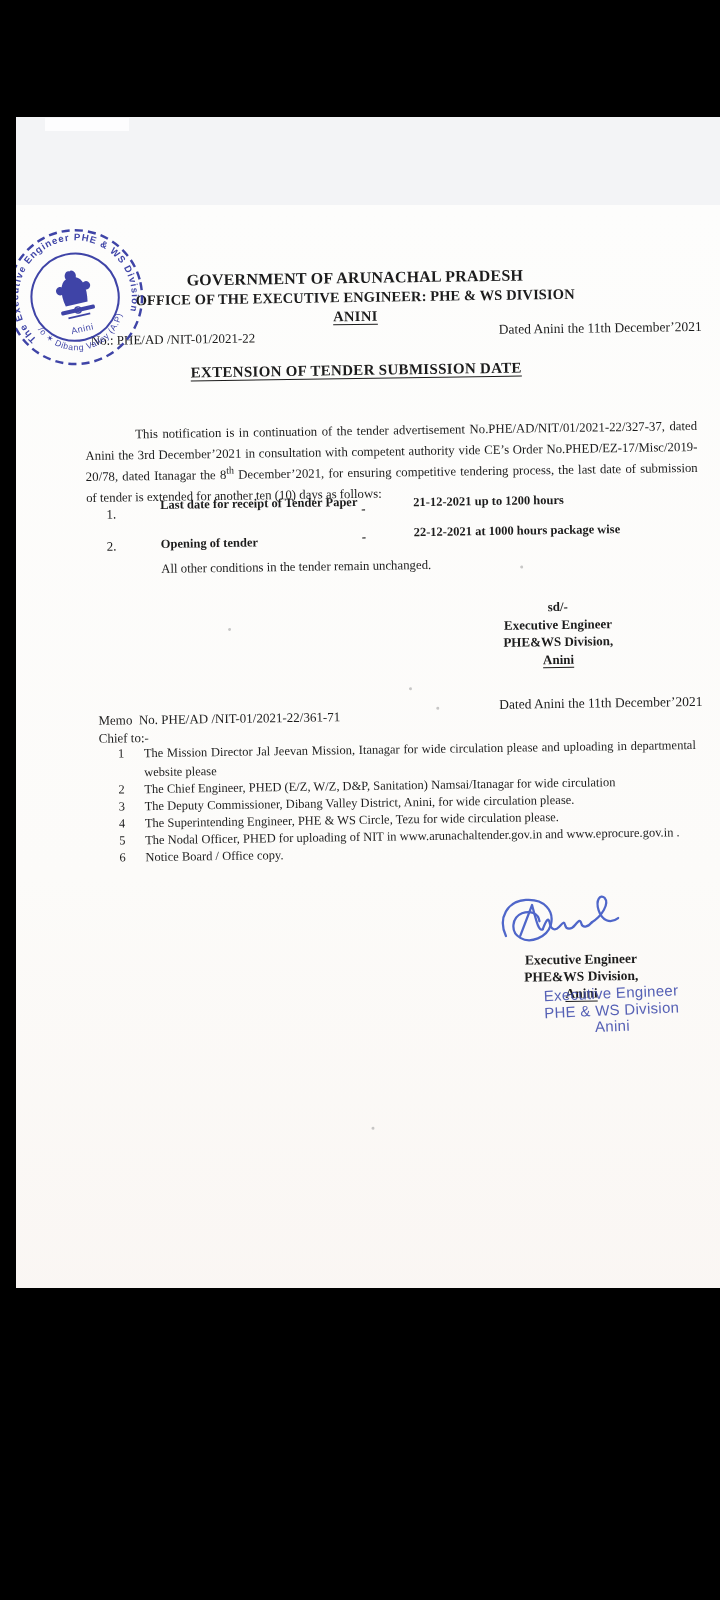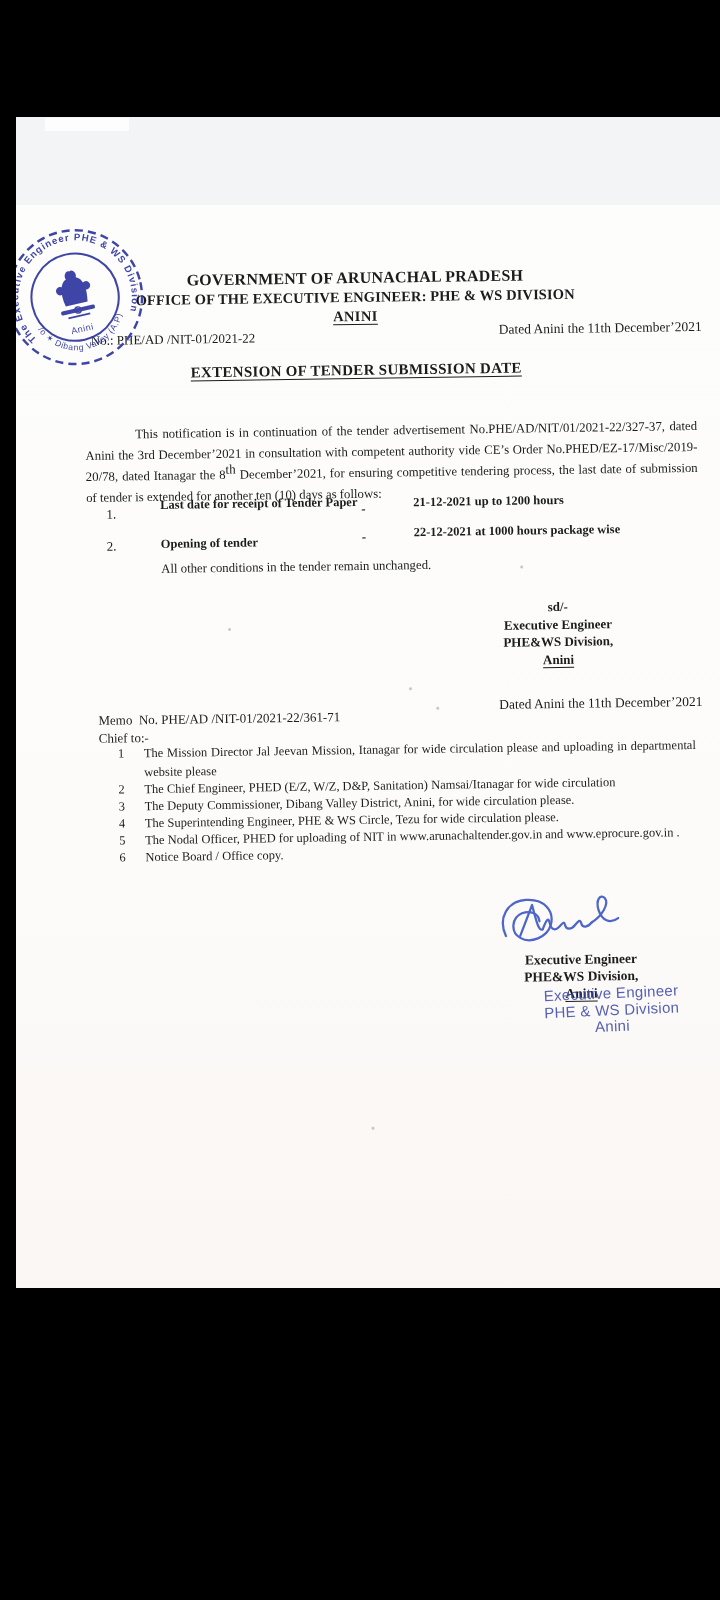--- a/index.html
+++ b/index.html
@@ -18,21 +18,21 @@
   .center-line{position:absolute;left:0;width:688px;text-align:center;}
   .u{text-decoration:underline;text-underline-offset:3px;}
   .hdr1{top:64px;font-size:16px;font-weight:bold;letter-spacing:.2px;}
   .hdr2{top:84px;font-size:14.5px;font-weight:bold;letter-spacing:.1px;}
   .hdr3{top:103px;font-size:14.5px;font-weight:bold;letter-spacing:.4px;}
   .refno{left:79px;top:124px;font-size:13px;}
   .refdate{left:487px;top:119px;font-size:13.5px;}
   .title{top:157px;font-size:15px;font-weight:bold;letter-spacing:.3px;}
   .para{left:72px;top:203px;width:612px;font-size:12.8px;line-height:21px;
         text-align:justify;text-indent:50px;}
-  .para sup{font-size:13px;vertical-align:super;line-height:0;}
+  .para sup{font-size:10px;vertical-align:super;line-height:0;}
   .srow .num{position:absolute;font-size:13px;}
   .srow .lab{position:absolute;font-size:12.5px;font-weight:bold;line-height:18px;}
   .srow .sep{position:absolute;font-size:13px;font-weight:bold;}
   .srow .val{position:absolute;font-size:12.5px;font-weight:bold;}
   .note{left:146px;top:354px;font-size:12.8px;}
   .sdblk{left:467px;top:396px;width:150px;text-align:center;font-size:13px;
          font-weight:bold;line-height:17.5px;}
   .sd-plain{font-weight:bold;}
   .memo-no{left:81px;top:504px;font-size:13px;white-space:pre;}
   .memo-date{left:482px;top:494px;font-size:13.5px;}

